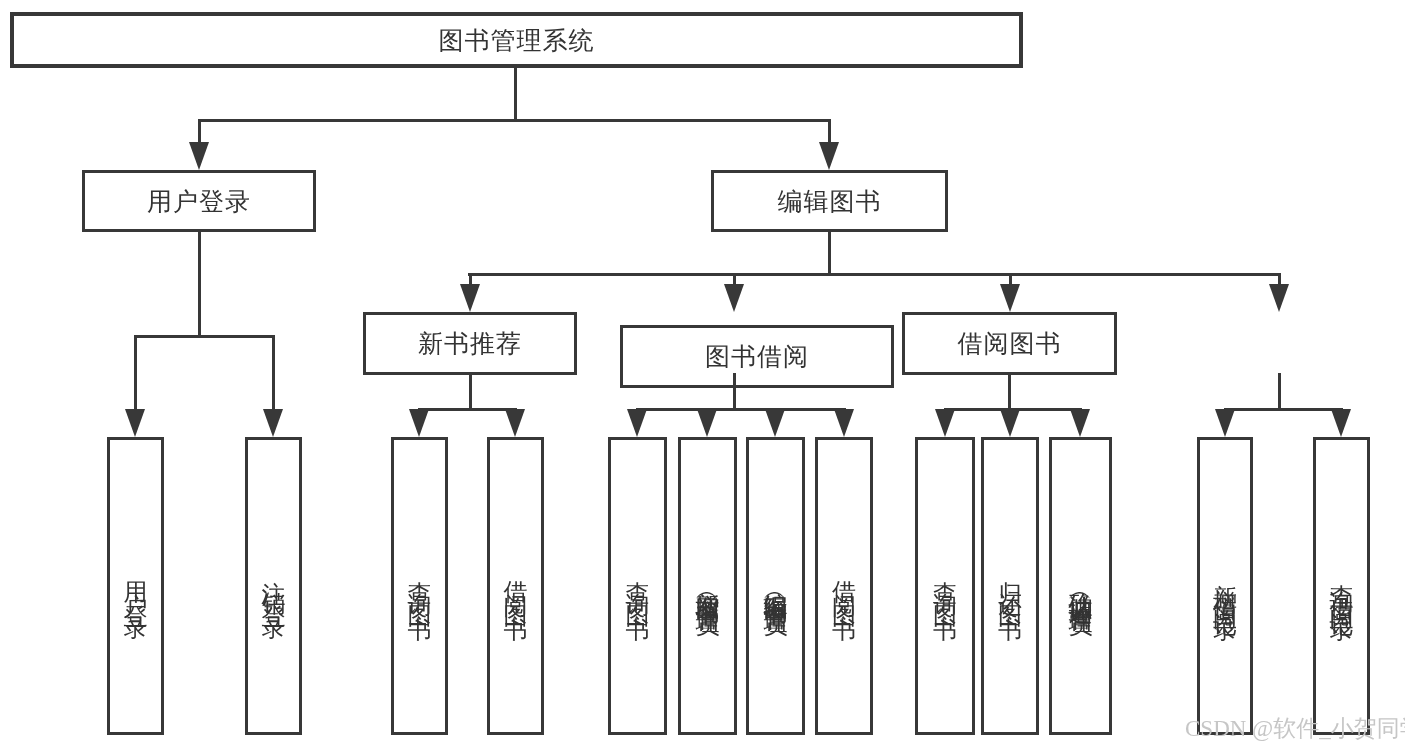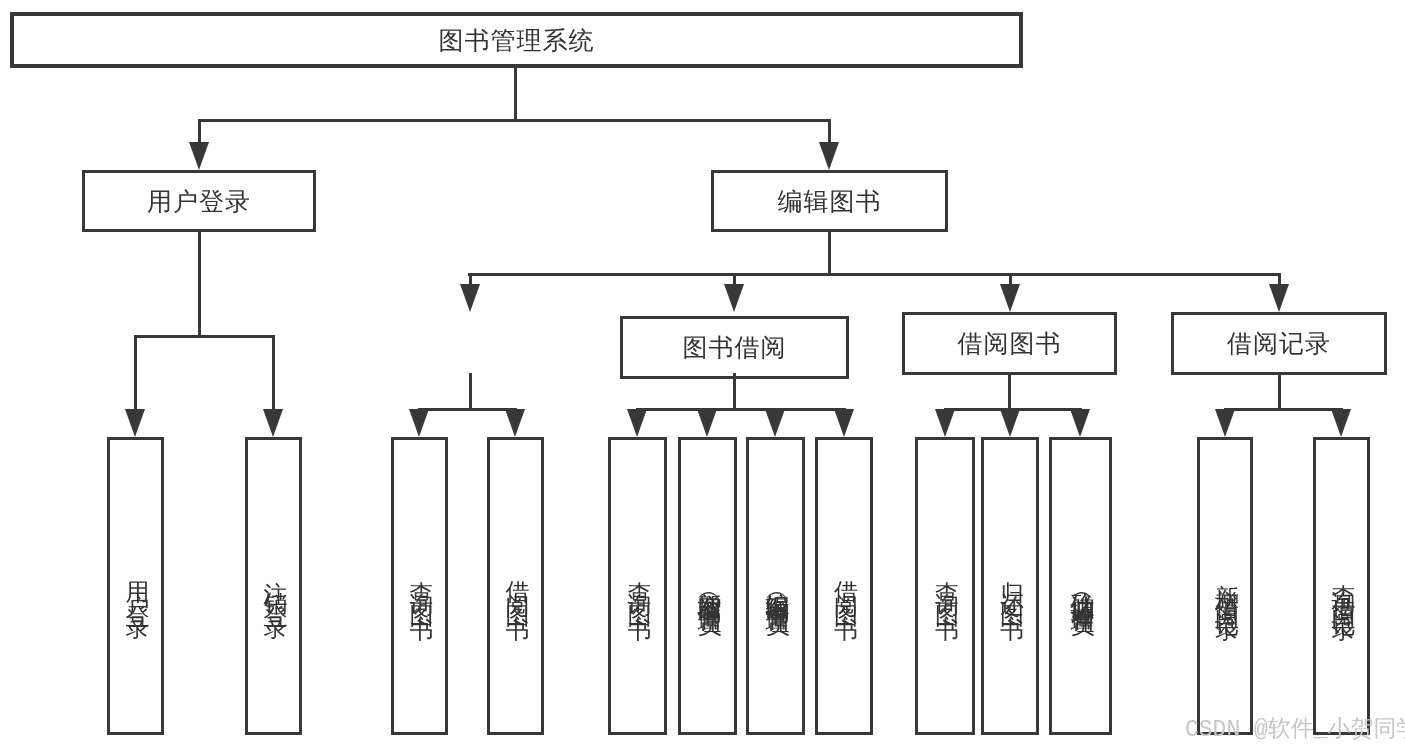--- a/index.html
+++ b/index.html
@@ -6,21 +6,21 @@
     --line:#383838;
     --text:#333333;
     --wm:#c6c6c6;
   }
   html,body{margin:0;padding:0;background:#ffffff;}
   #canvas{
     position:relative;
     width:1405px;
     height:747px;
     background:#ffffff;
-    font-family:Liberation Mono, monospace;
+    font-family:Liberation Serif, serif;
     overflow:hidden;
   }
   .hbox{
     position:absolute;
     box-sizing:border-box;
     border:3px solid var(--line);
     background:#ffffff;
     display:flex;
     align-items:center;
     justify-content:center;
@@ -94,28 +94,28 @@
   <div class="arrow" style="left:135px;top:335px;height:102px;"></div>
   <div class="arrow" style="left:273px;top:335px;height:102px;"></div>
 
   <div class="vline" style="left:828px;top:230px;height:46px;"></div>
   <div class="hline" style="left:468px;top:273px;width:813px;"></div>
   <div class="arrow" style="left:470px;top:273px;height:39px;"></div>
   <div class="arrow" style="left:734px;top:273px;height:39px;"></div>
   <div class="arrow" style="left:1010px;top:273px;height:39px;"></div>
   <div class="arrow" style="left:1279px;top:273px;height:39px;"></div>
 
-  <div class="hbox" style="left:620px;top:316px;width:229px;height:63px;align-items:center;">
+  <div class="hbox" style="left:363px;top:312px;width:214px;height:63px;">
+    <span>新书推荐</span>
+  </div>
+  <div class="hbox" style="left:620px;top:325px;width:274px;height:63px;align-items:center;">
     <span>图书借阅</span>
   </div>
   <div class="hbox" style="left:902px;top:312px;width:215px;height:63px;">
     <span>借阅图书</span>
-  </div>
-  <div class="hbox" style="left:1171px;top:312px;width:216px;height:63px;">
-    <span>借阅记录</span>
   </div>
 
   <div class="vline" style="left:469px;top:373px;height:38px;"></div>
   <div class="hline" style="left:418px;top:408px;width:99px;"></div>
   <div class="arrow" style="left:419px;top:408px;height:29px;"></div>
   <div class="arrow" style="left:515px;top:408px;height:29px;"></div>
 
   <div class="vline" style="left:733px;top:373px;height:38px;"></div>
   <div class="hline" style="left:636px;top:408px;width:210px;"></div>
   <div class="arrow" style="left:637px;top:408px;height:29px;"></div>

